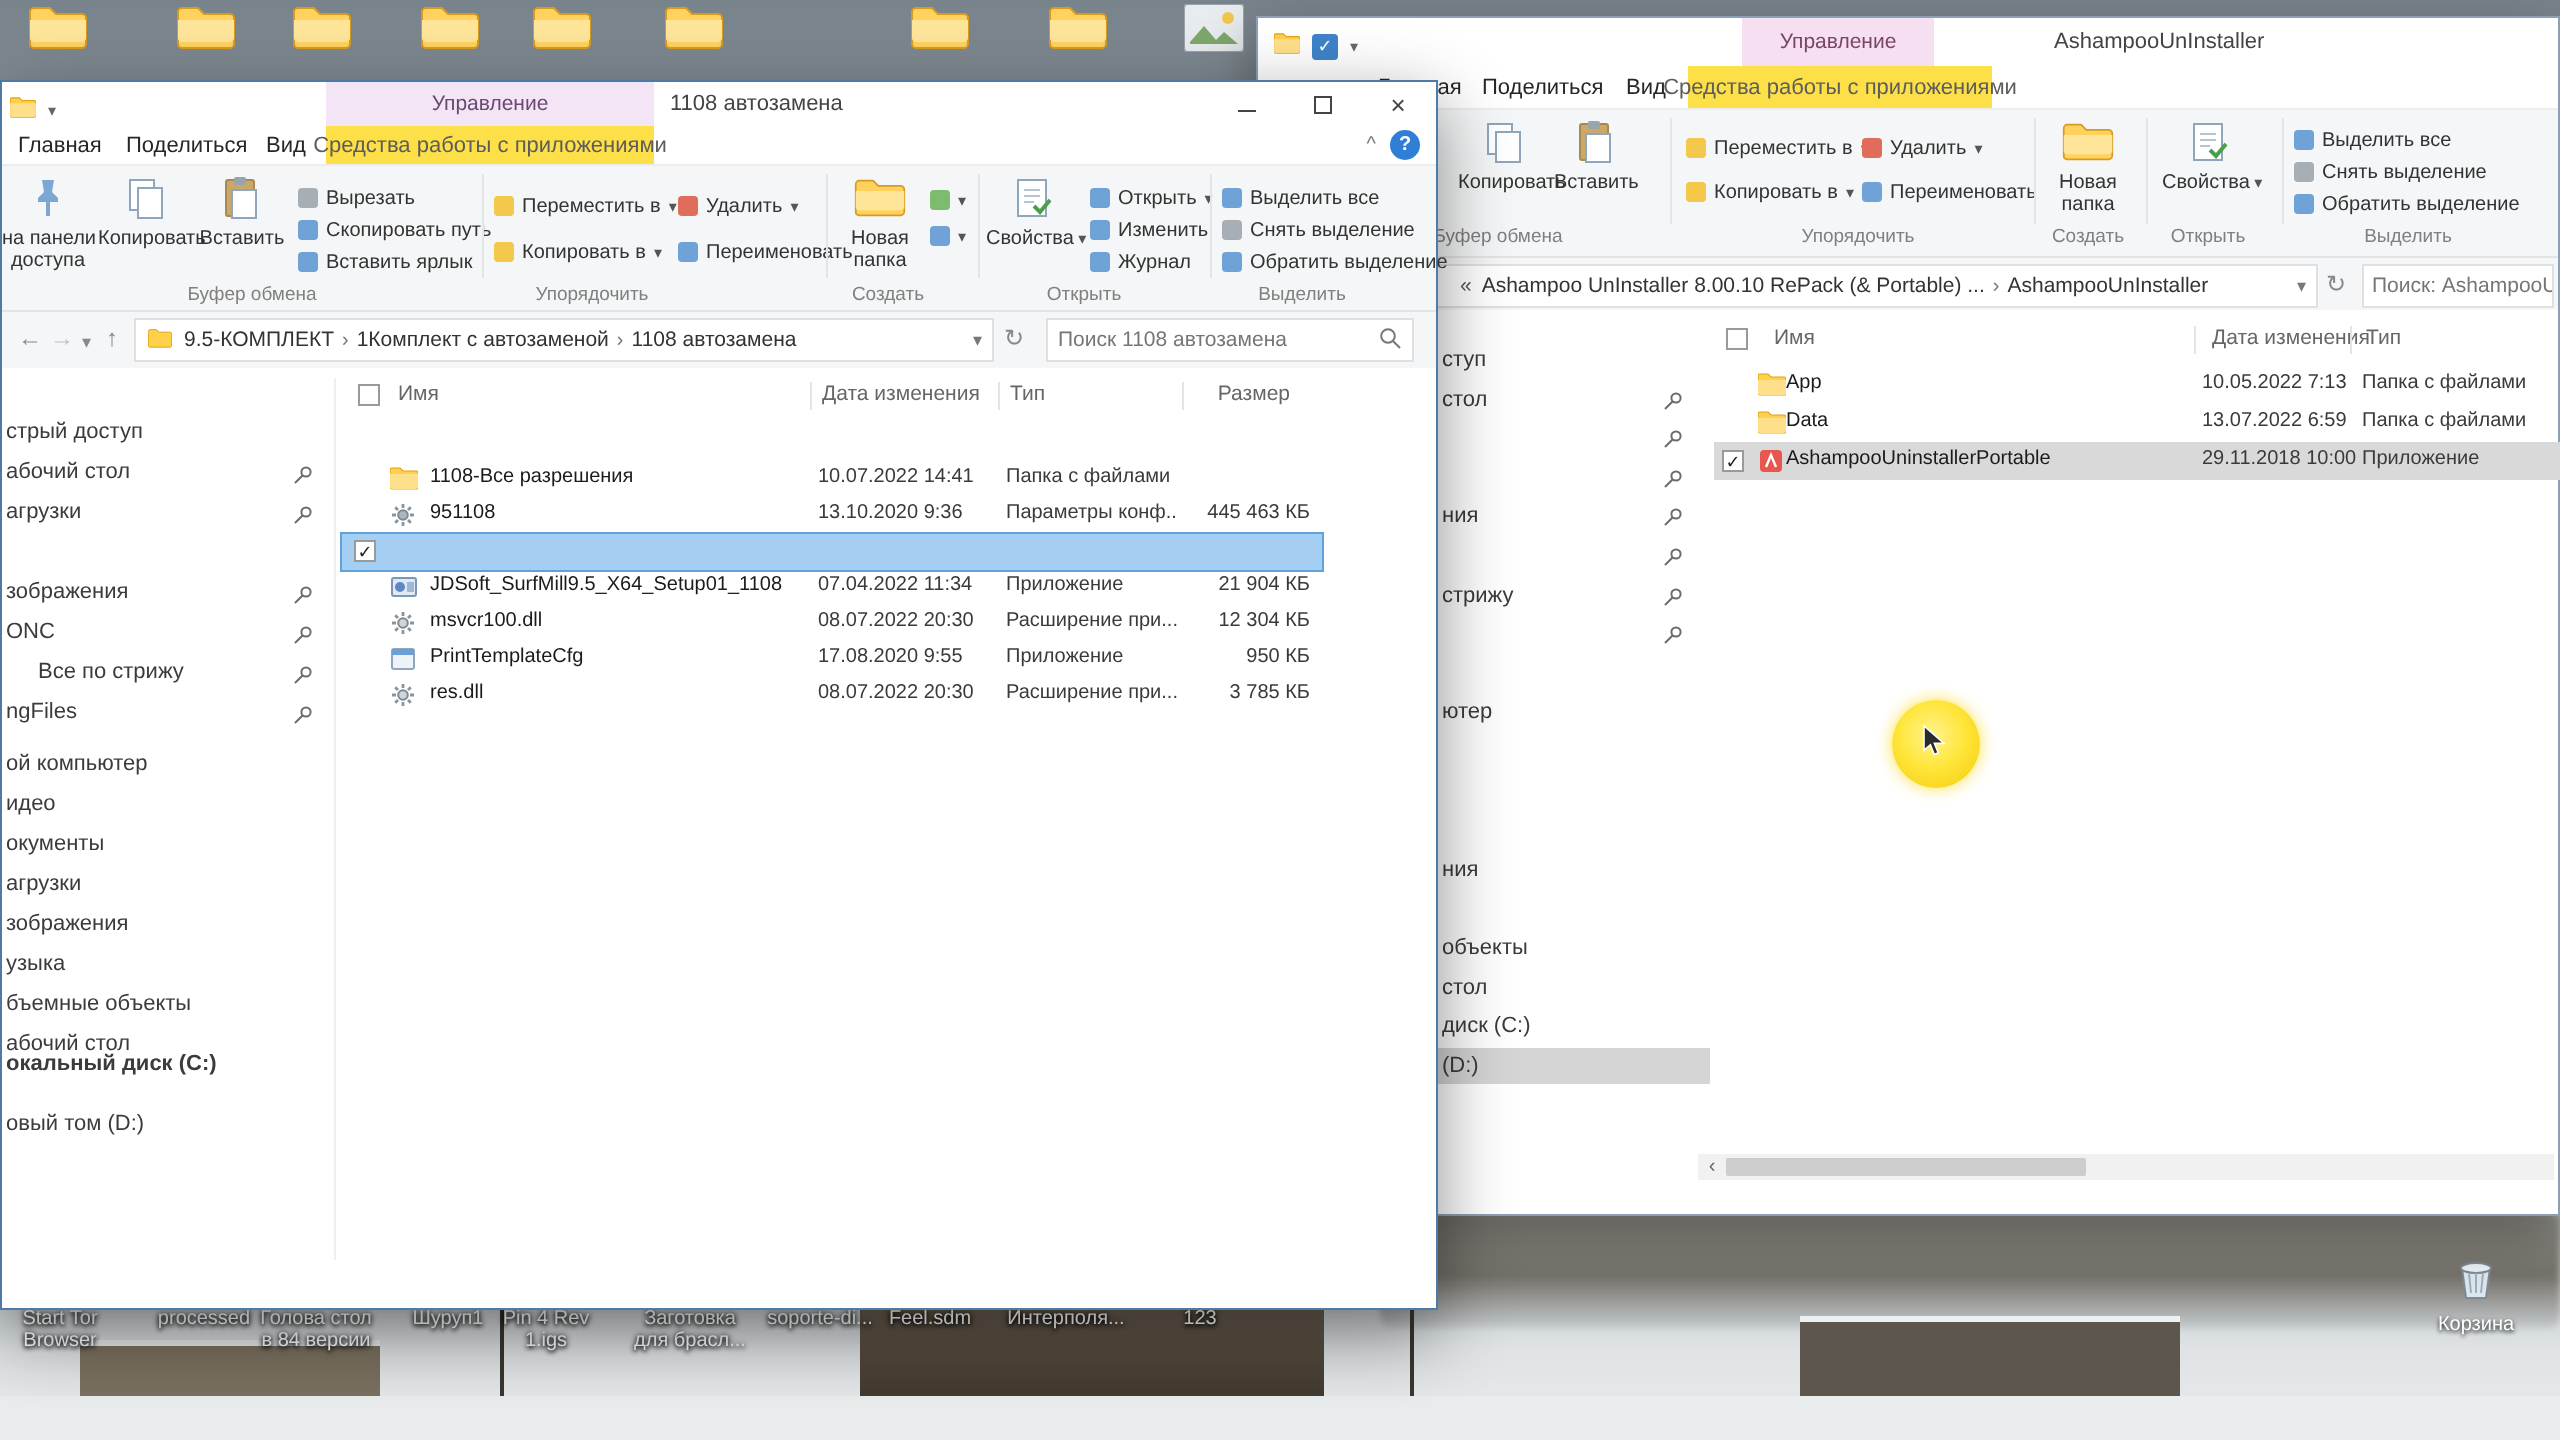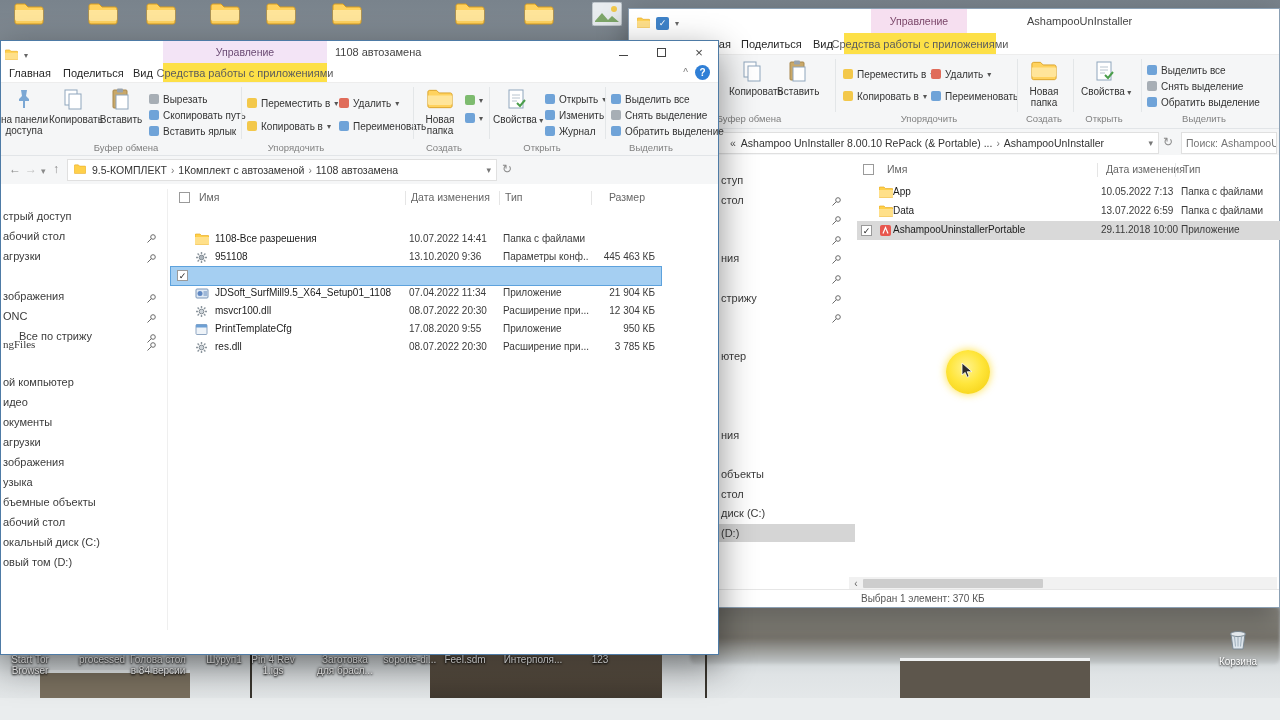--- a/index.html
+++ b/index.html
@@ -418,23 +418,20 @@
         <span class="bcol-name">AshampooUninstallerPortable</span>
         <span class="bcol-date">29.11.2018 10:00</span>
         <span class="bcol-type">Приложение</span>
       </div>
     </div>
 
   <div class="hscroll" style="left:220px;right:2px;top:568px">
     <span class="harrow">‹</span>
     <span class="thumb"></span>
   </div>
-  <div class="statusbar" style="height:18px;padding-left:232px">
-    <span>Выбран 1 элемент: 370 КБ</span>
-  </div>
 </div>
 
 <div class="win front" style="left:0;top:40px;width:719px;height:615px">
   <div class="titlebar" style="height:22px">
     <span class="qat" style="left:4px;top:5px">
       <span><svg width="13" height="11" viewBox="0 0 14 12">
             <path d="M0 2c0-.6.4-1 1-1h4l1.5 1.5H13c.6 0 1 .4 1 1V10.5c0 .6-.4 1-1 1H1c-.6 0-1-.4-1-1z" fill="#ffd04a" stroke="#e3a21a" stroke-width=".6"></path>
             <path d="M0 4h14v6.5c0 .6-.4 1-1 1H1c-.6 0-1-.4-1-1z" fill="#ffe08a"></path>
           </svg></span>
       <span class="caret">▾</span>
@@ -583,20 +580,29 @@
             <path d="M0 2c0-.6.4-1 1-1h4l1.5 1.5H13c.6 0 1 .4 1 1V10.5c0 .6-.4 1-1 1H1c-.6 0-1-.4-1-1z" fill="#ffd04a" stroke="#e3a21a" stroke-width=".6"></path>
           </svg></span>
       <span>9.5-КОМПЛЕКТ</span>
       <span class="crumb-sep">›</span>
       <span>1Комплект с автозаменой</span>
       <span class="crumb-sep">›</span>
       <span>1108 автозамена</span>
       <span class="fcaret">▾</span>
     </div>
     <span class="navbtn" style="left:501px">↻</span>
+    <div class="field" style="left:522px;width:184px;padding-left:5px">
+      <span class="ph">Поиск 1108 автозамена</span>
+      <span class="fcaret">
+        <svg width="12" height="12" viewBox="0 0 12 12">
+            <circle cx="5" cy="5" r="3.4" fill="none" stroke="#777"></circle>
+            <path d="M7.6 7.6L11 11" stroke="#777"></path>
+          </svg>
+      </span>
+    </div>
   </div>
 
   <div id="front-nav" style="position:absolute;left:0;top:143px;width:166px;bottom:22px">
       <div class="nav-item" style="top: 22px;"><span class="nav-lbl">стрый доступ</span></div>
       <div class="nav-item" style="top: 42px;"><span class="nav-lbl">абочий стол</span><span class="pin"><svg width="11" height="11" viewBox="0 0 11 11">
             <g fill="none" stroke="#6b6b6b">
               <circle cx="7" cy="4" r="2.3"></circle>
               <path d="M5.4 5.6L1.5 9.5"></path>
             </g>
           </svg></span></div>
@@ -618,35 +624,35 @@
               <circle cx="7" cy="4" r="2.3"></circle>
               <path d="M5.4 5.6L1.5 9.5"></path>
             </g>
           </svg></span></div>
       <div class="nav-item" style="top: 142px; padding-left: 18px;"><span class="nav-lbl">Все по стрижу</span><span class="pin"><svg width="11" height="11" viewBox="0 0 11 11">
             <g fill="none" stroke="#6b6b6b">
               <circle cx="7" cy="4" r="2.3"></circle>
               <path d="M5.4 5.6L1.5 9.5"></path>
             </g>
           </svg></span></div>
-      <div class="nav-item" style="top: 150px; font-family: Liberation Serif, serif;"><span class="nav-lbl">ngFiles</span><span class="pin"><svg width="11" height="11" viewBox="0 0 11 11">
+      <div class="nav-item" style="top: 162px;"><span class="nav-lbl">ngFiles</span><span class="pin"><svg width="11" height="11" viewBox="0 0 11 11">
             <g fill="none" stroke="#6b6b6b">
               <circle cx="7" cy="4" r="2.3"></circle>
               <path d="M5.4 5.6L1.5 9.5"></path>
             </g>
           </svg></span></div>
       <div class="nav-item" style="top: 188px;"><span class="nav-lbl">ой компьютер</span></div>
       <div class="nav-item" style="top: 208px;"><span class="nav-lbl">идео</span></div>
       <div class="nav-item" style="top: 228px;"><span class="nav-lbl">окументы</span></div>
       <div class="nav-item" style="top: 248px;"><span class="nav-lbl">агрузки</span></div>
       <div class="nav-item" style="top: 268px;"><span class="nav-lbl">зображения</span></div>
       <div class="nav-item" style="top: 288px;"><span class="nav-lbl">узыка</span></div>
       <div class="nav-item" style="top: 308px;"><span class="nav-lbl">бъемные объекты</span></div>
       <div class="nav-item" style="top: 328px;"><span class="nav-lbl">абочий стол</span></div>
-      <div class="nav-item" style="top: 348px;"><span class="nav-lbl">окальный диск (C:)</span></div>
+      <div class="nav-item" style="top: 338px; font-weight: bold;"><span class="nav-lbl">окальный диск (C:)</span></div>
       <div class="nav-item" style="top: 368px;"><span class="nav-lbl">овый том (D:)</span></div>
     </div>
   <div style="position:absolute;left:166px;top:148px;bottom:24px;width:1px;background:#efefef"></div>
 
   <div class="cols-hdr" style="left:170px;top:148px;width:490px">
     <span class="chk" style="left:8px;top:3px"></span>
     <span class="hcell" style="left:28px">Имя</span>
     <span class="hcell" style="left:240px">Дата изменения</span>
     <span class="hcell" style="left:334px">Тип</span>
     <span class="hcell" style="right:16px">Размер</span>

